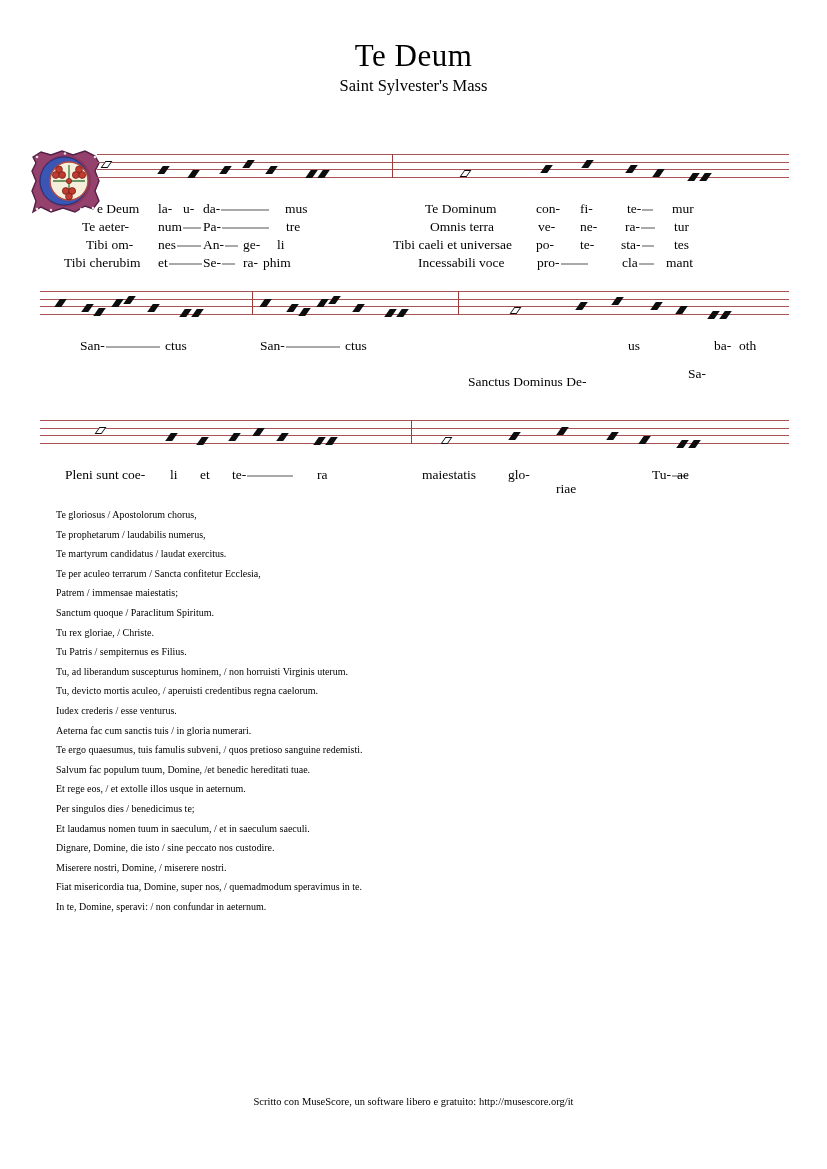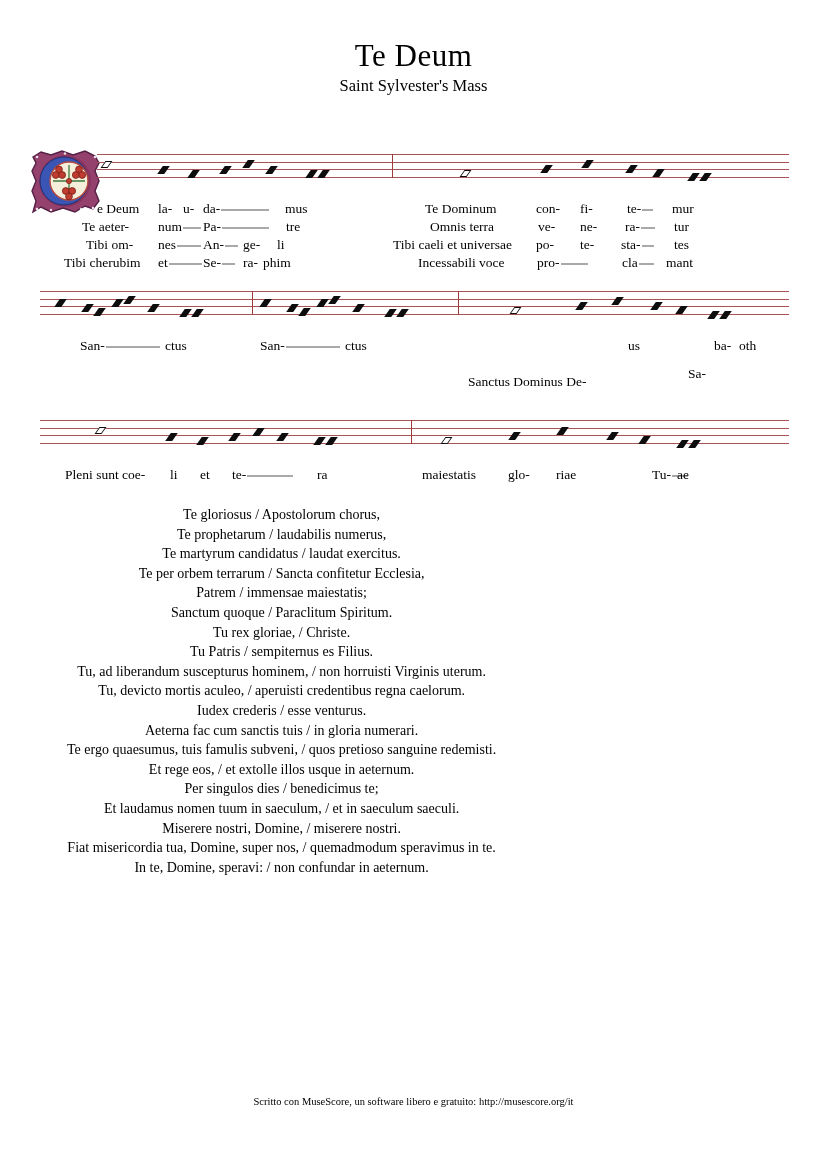--- a/index.html
+++ b/index.html
@@ -15,21 +15,21 @@
   .staff-system { position:absolute; }
   .staff-line { position:absolute; left:0; height:1.3px; width:100%; background:var(--staff-color); }
   .barline { position:absolute; top:-0.5px; width:1.4px; background:var(--barline-color); }
   .note { position:absolute; width:7px; height:8px; background:var(--note-color); transform:skewX(-35deg); }
   .note.open { background:#fff; border:1.7px solid var(--note-color); width:5px; height:5px; }
 
   .lyrics-layer { position:absolute; left:0; top:0; width:671px; height:500px; }
   .lyric { position:absolute; font-size:13.5px; white-space:nowrap; line-height:15px; }
   .ext { display:inline-block; border-bottom:1.2px solid #555; margin-left:1px; transform:translateY(-2.5px); }
 
-  .hymn { position:absolute; left:67px; top:505px; font-size:14px; line-height:19.6px;text-align:center; }
+  .hymn { position:absolute; left:56px; top:505px; font-size:10px; line-height:19.6px; }
   .hymn-line { white-space:nowrap; }
 
   .footer { position:absolute; top:1096px; left:0; width:100%; text-align:center; font-size:10.5px; }
 </style>
 </head>
 <body>
 
 <div class="page">
 
   <div class="title">Te Deum</div>
@@ -191,41 +191,43 @@
       <div class="lyric" style="left: 688px; top: 338px; margin-top: 28px;">Sa-</div>
       <div class="lyric" style="left: 714px; top: 338px;">ba-</div>
       <div class="lyric" style="left: 739px; top: 338px;">oth</div>
       <div class="lyric" style="left: 65px; top: 467px;">Pleni sunt coe-</div>
       <div class="lyric" style="left: 170px; top: 467px;">li</div>
       <div class="lyric" style="left: 200px; top: 467px;">et</div>
       <div class="lyric" style="left: 232px; top: 467px;">te-<span class="ext" style="width: 46px;"></span></div>
       <div class="lyric" style="left: 317px; top: 467px;">ra</div>
       <div class="lyric" style="left: 422px; top: 467px;">maiestatis</div>
       <div class="lyric" style="left: 508px; top: 467px;">glo-</div>
-      <div class="lyric" style="left: 556px; top: 467px;">riae</div>
+      <div class="lyric" style="left: 556px; top: 481px;">riae</div>
       <div class="lyric" style="left: 628px; top: 467px; margin-left: 24px;">Tu-<span class="ext" style="width: 16px;"></span></div>
       <div class="lyric" style="left: 677px; top: 467px;">ae</div>
     </div>
 
   <div class="hymn" id="hymn">
       <div class="hymn-line">Te gloriosus  / Apostolorum chorus,</div>
       <div class="hymn-line">Te prophetarum / laudabilis numerus,</div>
       <div class="hymn-line">Te martyrum candidatus / laudat exercitus.</div>
-      <div class="hymn-line">Te per orbem terrarum / Sancta confitetur Ecclesia,</div>
+      <div class="hymn-line">Te per aculeo terrarum / Sancta confitetur Ecclesia,</div>
       <div class="hymn-line">Patrem / immensae maiestatis;</div>
       <div class="hymn-line">Sanctum quoque / Paraclitum Spiritum.</div>
       <div class="hymn-line">Tu rex gloriae, / Christe.</div>
       <div class="hymn-line">Tu Patris / sempiternus es Filius.</div>
       <div class="hymn-line">Tu, ad liberandum suscepturus hominem, / non horruisti Virginis uterum.</div>
       <div class="hymn-line">Tu, devicto mortis aculeo, / aperuisti credentibus regna caelorum.</div>
       <div class="hymn-line">Iudex crederis / esse venturus.</div>
       <div class="hymn-line">Aeterna fac cum sanctis tuis / in gloria numerari.</div>
       <div class="hymn-line">Te ergo quaesumus, tuis famulis subveni, / quos pretioso sanguine redemisti.</div>
+      <div class="hymn-line">Salvum fac populum tuum, Domine, /et benedic hereditati tuae.</div>
       <div class="hymn-line">Et rege eos, / et extolle illos usque in aeternum.</div>
       <div class="hymn-line">Per singulos dies / benedicimus te;</div>
       <div class="hymn-line">Et laudamus nomen tuum in saeculum, / et in saeculum saeculi.</div>
+      <div class="hymn-line">Dignare, Domine, die isto / sine peccato nos custodire.</div>
       <div class="hymn-line">Miserere nostri, Domine, / miserere nostri.</div>
       <div class="hymn-line">Fiat misericordia tua, Domine, super nos, / quemadmodum speravimus in te.</div>
       <div class="hymn-line">In te, Domine, speravi: / non confundar in aeternum.</div>
     </div>
 
   <div class="footer">Scritto con MuseScore, un software libero e gratuito: http://musescore.org/it</div>
 </div>
 
 </body></html>

